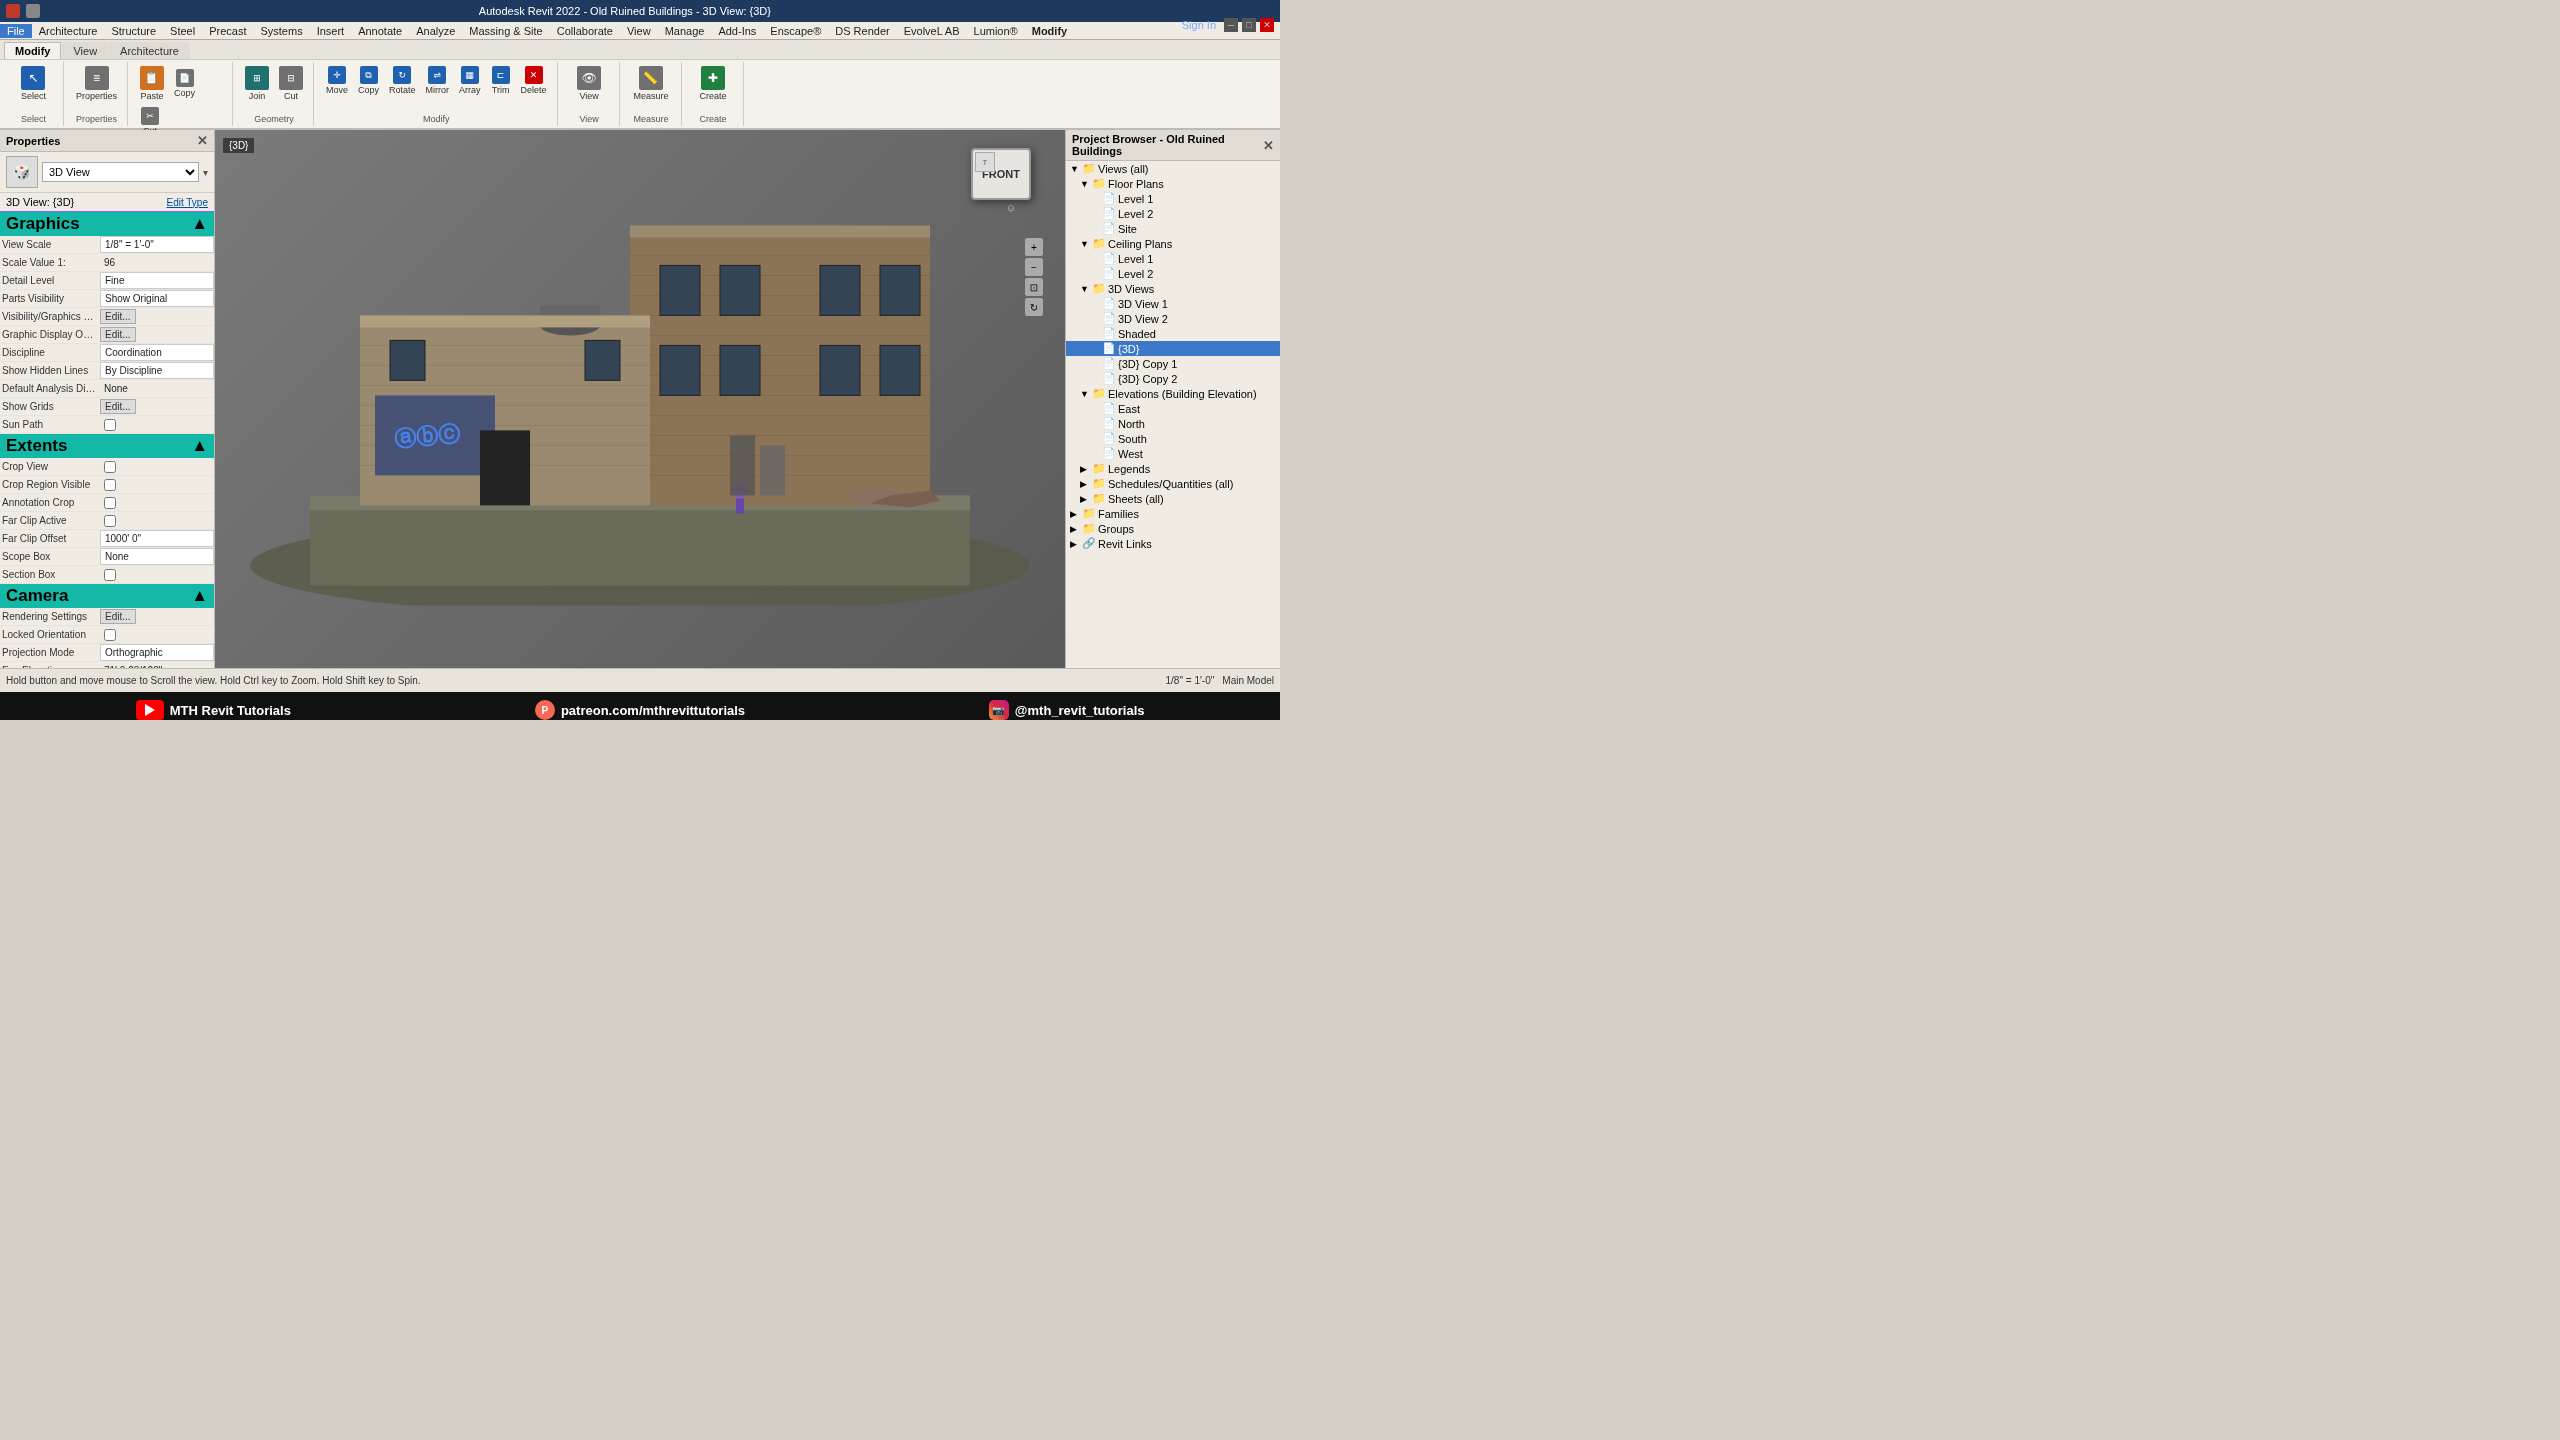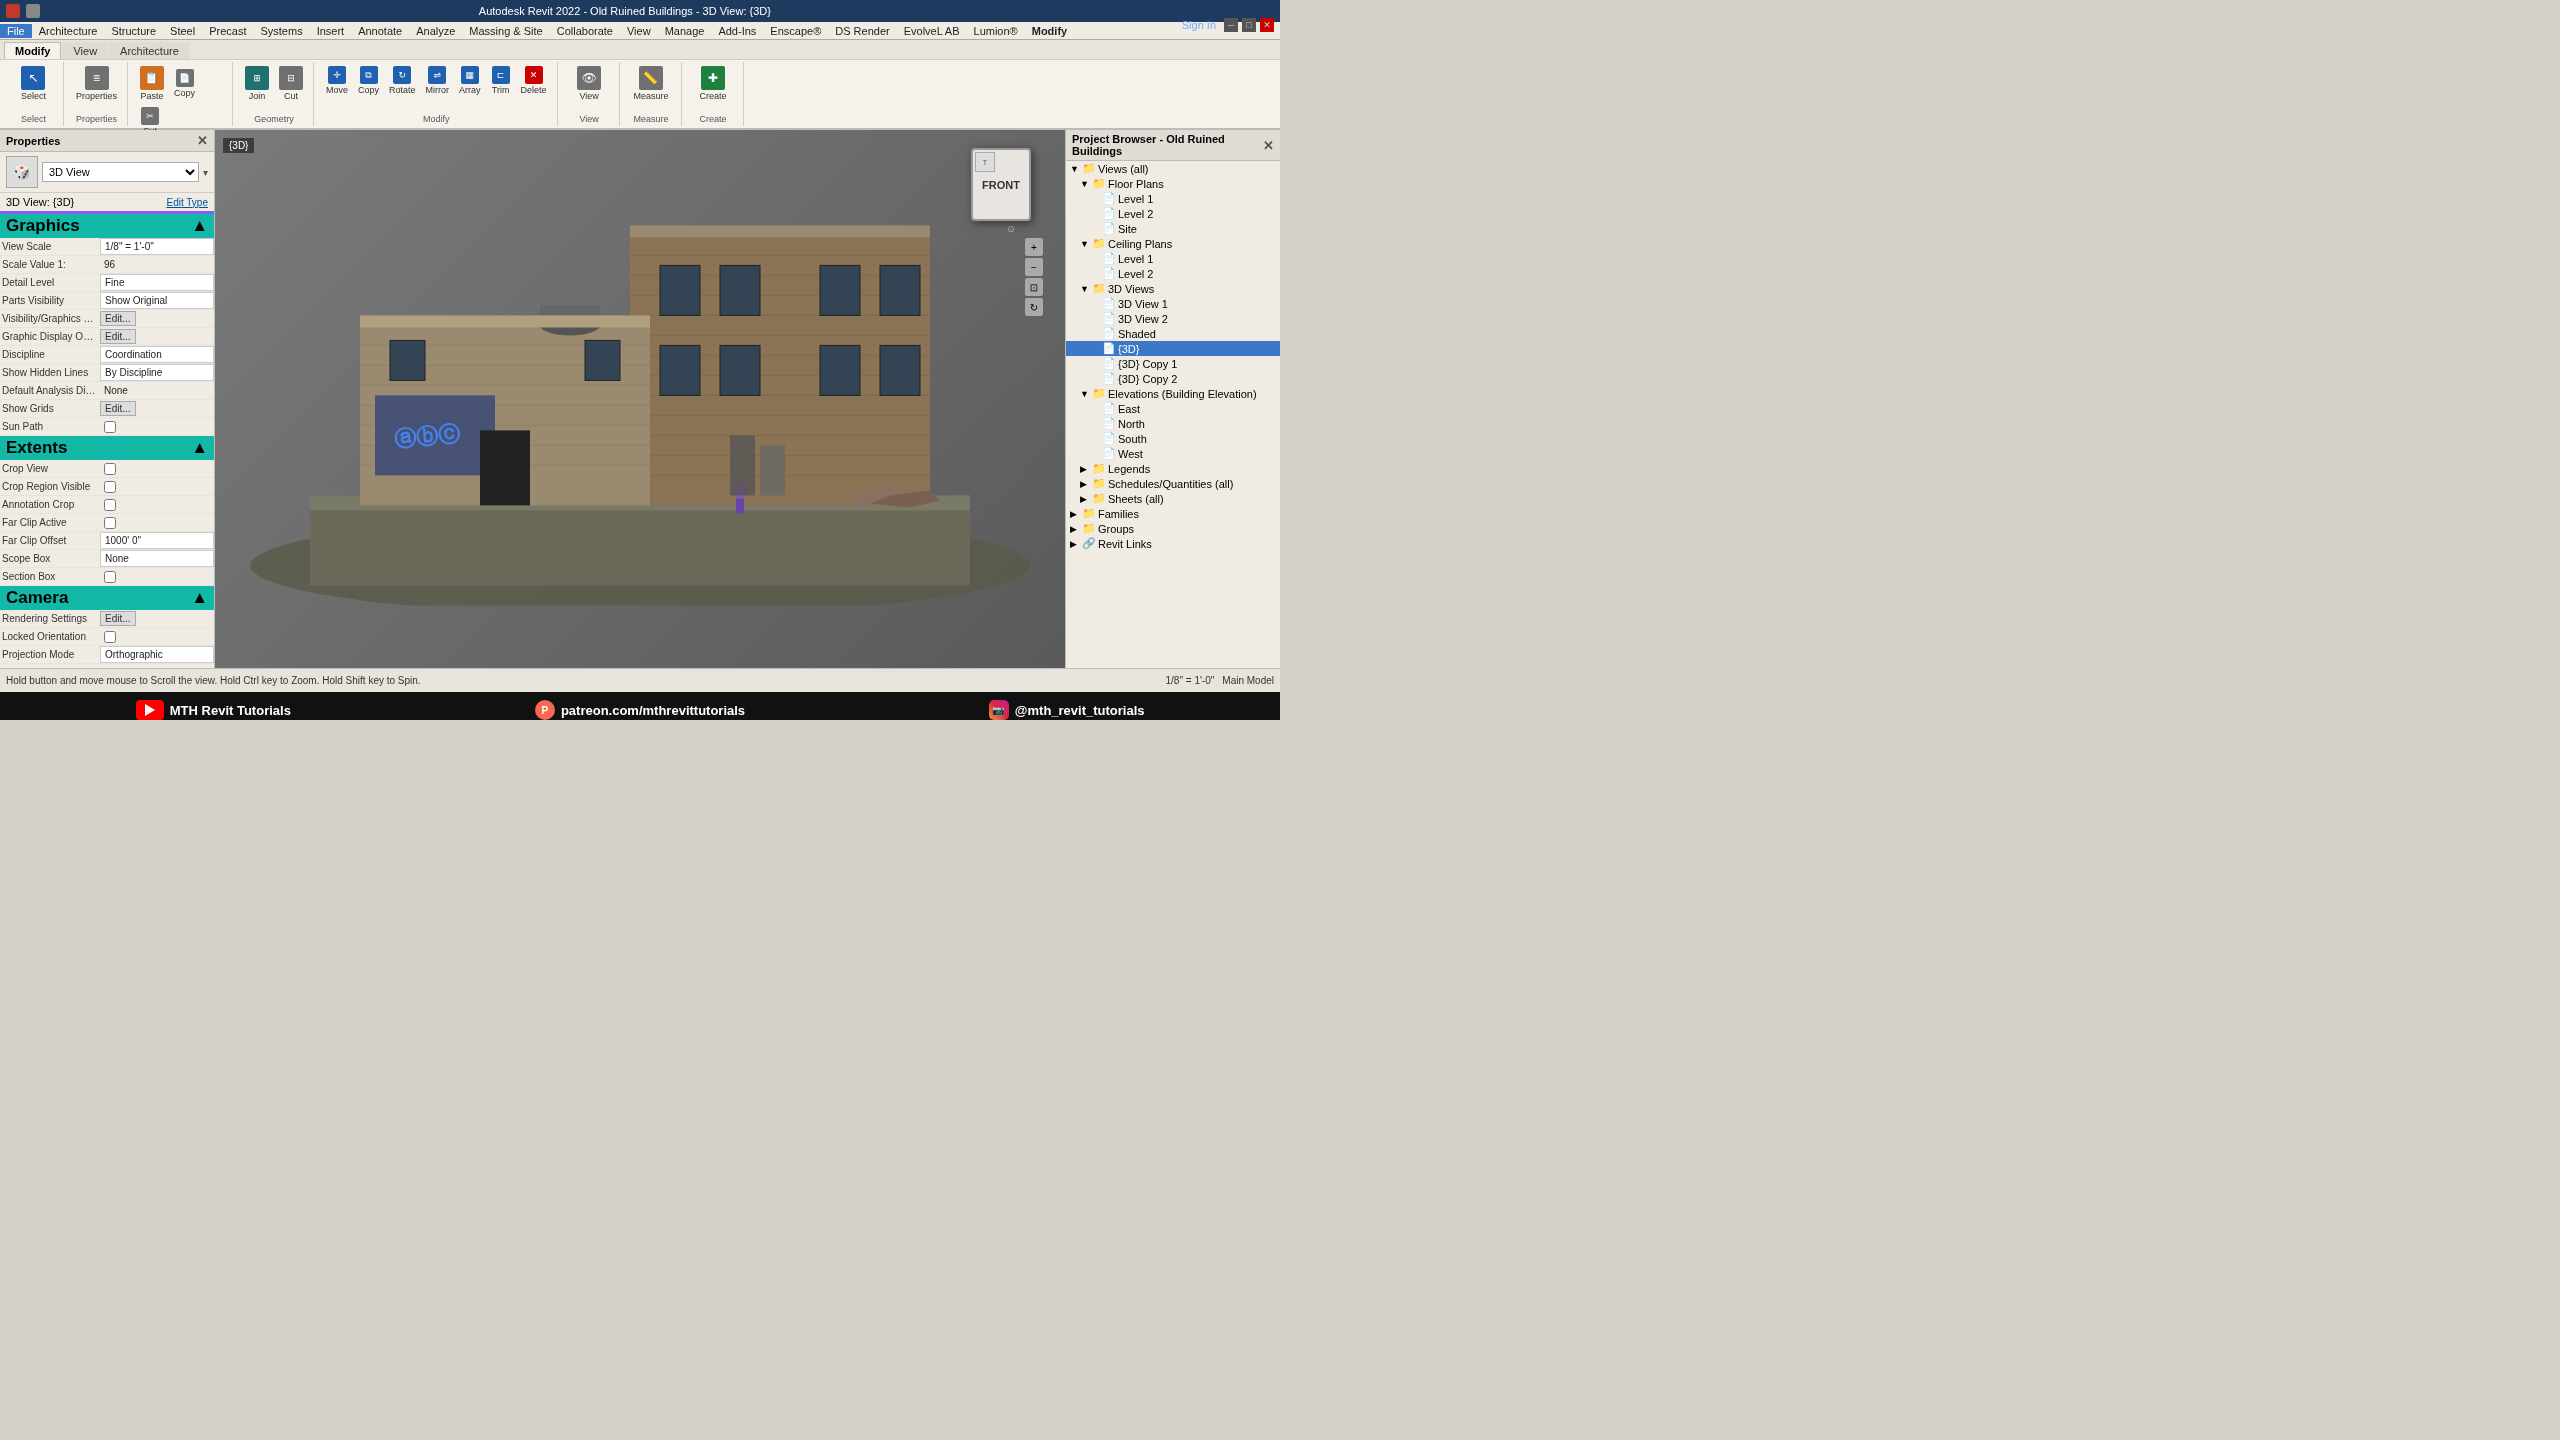--- a/index.html
+++ b/index.html
@@ -67,21 +67,21 @@
     .panel-close { cursor: pointer; font-size: 13px; color: #555; }
 
     .view-type-selector {
       display: flex; align-items: center; padding: 4px 6px; border-bottom: 1px solid #ccc; gap: 4px;
     }
     .view-icon { width: 32px; height: 32px; background: #ddd; border: 1px solid #aaa; display: flex; align-items: center; justify-content: center; font-size: 14px; color: #555; }
     .view-type-select { flex: 1; font-size: 11px; padding: 2px; background: #fff; border: 1px solid #aaa; }
     .view-type-arrow { font-size: 10px; color: #555; cursor: pointer; }
 
     .view-name-bar {
-      display: flex; align-items: center; justify-content: space-between; padding: 3px 6px; font-size: 11px; border-bottom: 3px solid #8b5cf6;
+      display: flex; align-items: center; justify-content: space-between; padding: 3px 6px; font-size: 11px; border-bottom: 1px solid #8b5cf6;
     }
     .edit-type-btn { font-size: 10px; color: #0050a0; cursor: pointer; text-decoration: underline; }
 
     .prop-section-header {
       background: #14b8a6; padding: 2px 6px; font-weight: bold; font-size: 17px; cursor: pointer; display: flex; align-items: center; justify-content: space-between;
     }
     .prop-row {
       display: flex; align-items: center; border-bottom: 1px solid #e8e4dc; min-height: 18px;
     }
     .prop-label { flex: 0 0 100px; padding: 2px 4px 2px 2px; color: #333; font-size: 10px; overflow: hidden; white-space: nowrap; text-overflow: ellipsis; }
@@ -507,21 +507,21 @@
         <rect x="506" y="323" width="8" height="15" fill="#6644aa"></rect>
 
         <polygon points="620,320 650,310 680,318 670,328 630,330" fill="#8a7060"></polygon>
         <polygon points="640,328 660,320 700,315 710,325 680,332" fill="#7a6050"></polygon>
 
         <rect x="500" y="260" width="25" height="60" fill="#555" opacity="0.8"></rect>
         <rect x="530" y="270" width="25" height="50" fill="#666" opacity="0.8"></rect>
       </svg>
 
       <div class="compass-widget" style="position:absolute;top:18px;right:14px;">
-        <div style="background:#e8e4e0;border:2px solid #999;border-radius:4px;width:60px;height:73px;display:flex;align-items:center;justify-content:center;box-shadow:2px 2px 8px rgba(0,0,0,0.5);position:relative;">
+        <div style="background:#e8e4e0;border:2px solid #999;border-radius:4px;width:60px;height:52px;display:flex;align-items:center;justify-content:center;box-shadow:2px 2px 8px rgba(0,0,0,0.5);position:relative;">
           <span style="font-size:11px;font-weight:bold;color:#333;">FRONT</span>
           <div style="position:absolute;top:2px;left:2px;width:20px;height:20px;background:#ddd;border:1px solid #aaa;display:flex;align-items:center;justify-content:center;font-size:7px;color:#555;">T</div>
         </div>
         <div style="display:flex;justify-content:center;margin-top:3px;font-size:9px;color:#bbb;">
           <span>⊙</span>
         </div>
       </div>
 
       <div class="nav-buttons">
         <div class="nav-btn" title="Zoom In">+</div>

